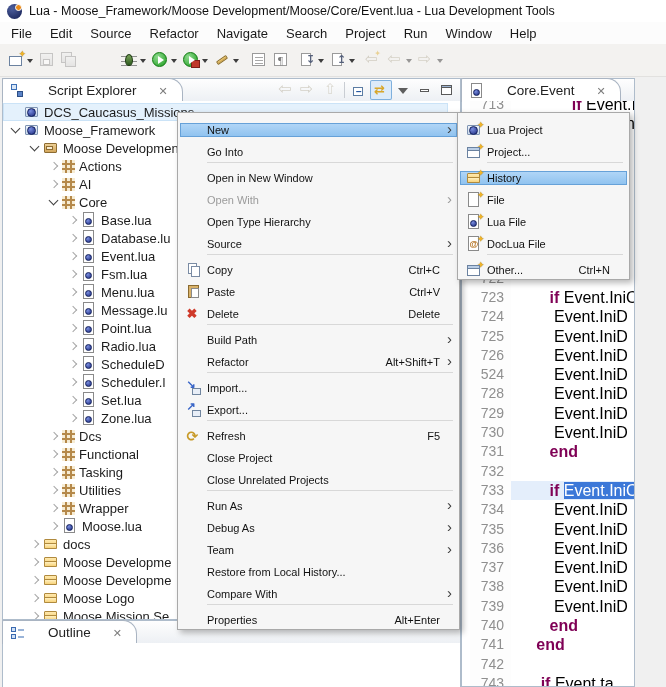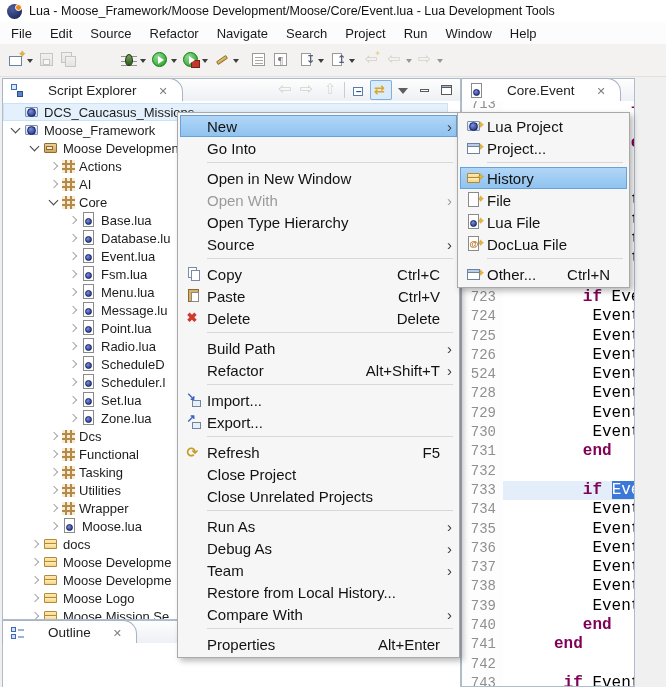--- a/index.html
+++ b/index.html
@@ -140,33 +140,33 @@
   .chev{position:relative;width:14px;height:14px;flex:none;}
   .chev.col::before{content:"";position:absolute;left:4px;top:4px;width:5px;height:5px;
     border-right:1.5px solid #a6a6a6;border-top:1.5px solid #a6a6a6;transform:rotate(45deg);}
   .chev.exp::before{content:"";position:absolute;left:3px;top:2px;width:6px;height:6px;
     border-right:1.5px solid #3f3f3f;border-bottom:1.5px solid #3f3f3f;transform:rotate(45deg);}
   .trow .ic{margin:0 4px 0 1px;}
   .vscroll{position:absolute;right:0;top:23px;width:12px;bottom:1px;background:#f3f3f3;border-left:1px solid #e3e3e3;}
   .vscroll::before{content:"▲";position:absolute;left:2px;top:2px;font-size:7px;color:#a3a3a3;}
   
   #code{position:absolute;left:0;top:-6px;right:0;}
-  .cl{display:flex;height:19.3px;line-height:19.3px;font-family:Liberation Mono, monospace;font-size:16px;white-space:pre;}
+  .cl{display:flex;height:19.3px;line-height:19.3px;font-family:Liberation Sans, sans-serif;font-size:16px;white-space:pre;margin-left:8px;}
   .ln{width:34px;flex:none;text-align:right;padding-right:7px;color:#8f8f8f;font-size:14px;background:#fdfdfd;}
   .ct{flex:1;padding-left:3px;overflow:hidden;}
   .kw{color:#7f0055;font-weight:bold;}
   .pl{color:#000;}
   .sel{background:#3c78d8;color:#fff;}
   .cl.hl .ct{background:#e4eefb;}
   
   .menu{position:absolute;background:#f6f6f6;border:1px solid #a9a9a9;box-shadow:3px 3px 6px rgba(0,0,0,.28);
     padding:2px;z-index:50;box-sizing:border-box;}
   #ctxmenu{left:177px;top:112px;width:283px;}
   #submenu{left:457px;top:112px;width:173px;}
-  .mi{height:22px;display:flex;align-items:center;font-size:15px;color:#121212;position:relative;padding-right:5px;}
+  .mi{height:14px;display:flex;align-items:center;font-size:11px;color:#121212;position:relative;padding-right:5px;margin-top:8px;}
   .mi .gut{width:27px;flex:none;display:flex;justify-content:center;align-items:center;}
   .mi .lbl{flex:1;white-space:nowrap;}
   .mi .sc{margin-left:18px;white-space:nowrap;}
   .mi .subarr{width:12px;flex:none;text-align:right;}
   .mi .subarr::before{content:"›";font-size:15px;line-height:10px;color:#3c3c3c;}
   .mi.dis,.mi.dis .subarr::before{color:#9b9b9b;}
   .mi.hi{background:linear-gradient(#b3d7f7,#8ec2ef);box-shadow:inset 0 0 0 1px #66a1d8;}
   .msep{height:1px;background:#d8d8d8;margin:3px 4px 4px 27px;}
 </style>
 </head>

